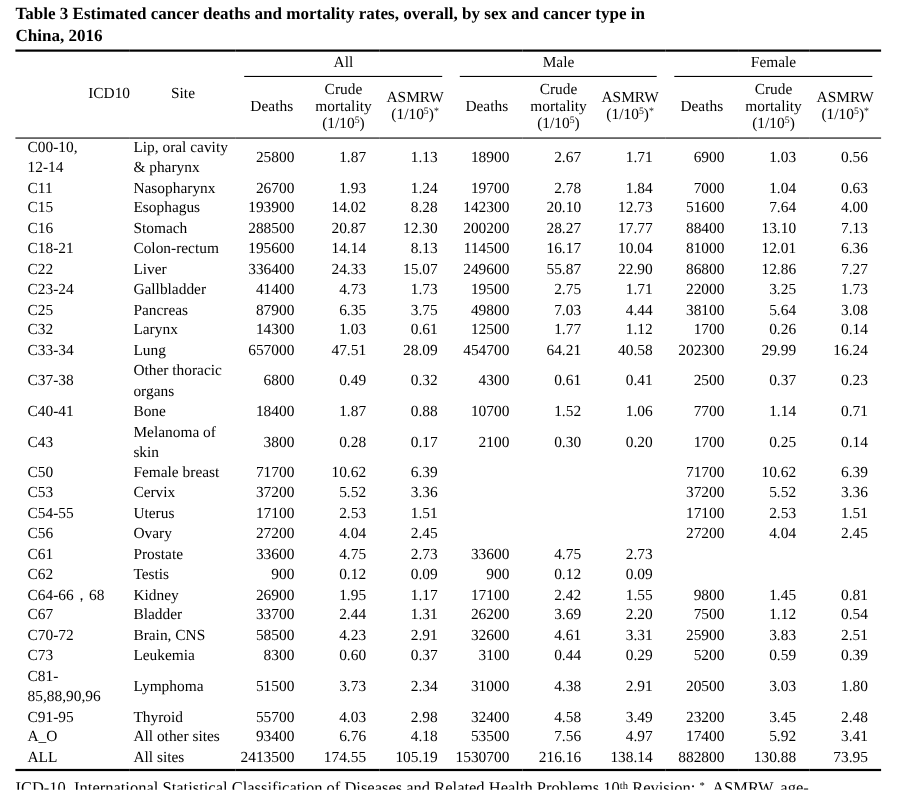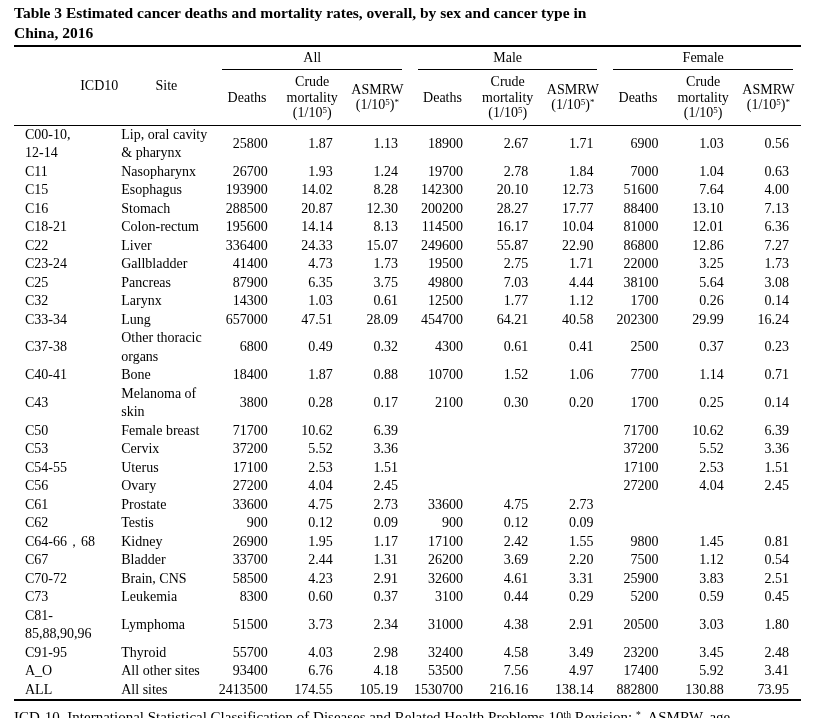--- a/index.html
+++ b/index.html
@@ -444,21 +444,21 @@
           <td class="icd">C73</td>
           <td class="site">Leukemia</td>
           <td class="num">8300</td>
           <td class="num">0.60</td>
           <td class="num">0.37</td>
           <td class="num">3100</td>
           <td class="num">0.44</td>
           <td class="num">0.29</td>
           <td class="num">5200</td>
           <td class="num">0.59</td>
-          <td class="num">0.45</td>
+          <td class="num">0.39</td>
         </tr>
         <tr>
           <td class="icd">C81-85,88,90,96</td>
           <td class="site">Lymphoma</td>
           <td class="num">51500</td>
           <td class="num">3.73</td>
           <td class="num">2.34</td>
           <td class="num">31000</td>
           <td class="num">4.38</td>
           <td class="num">2.91</td>

